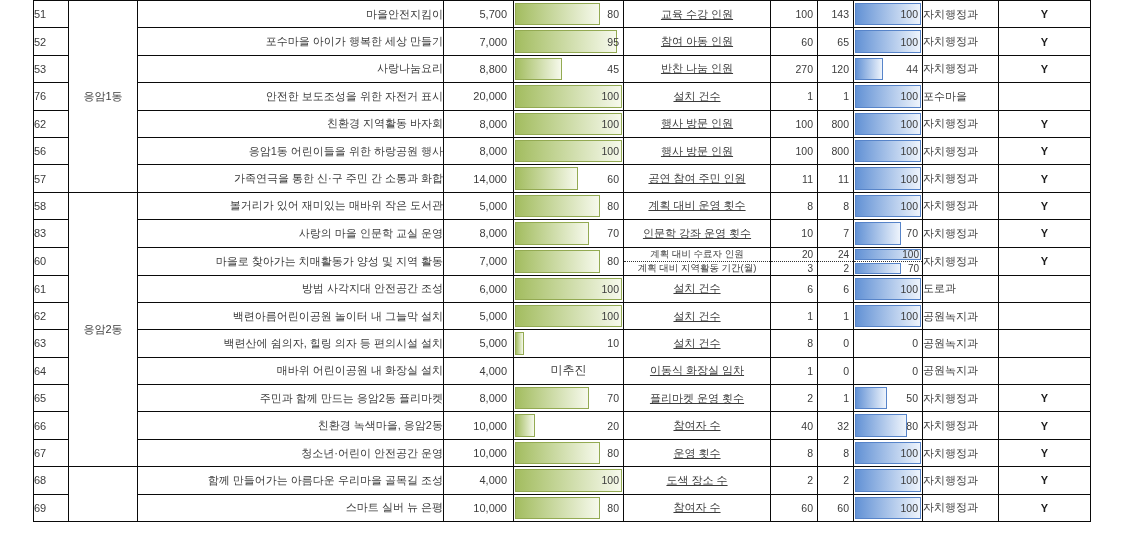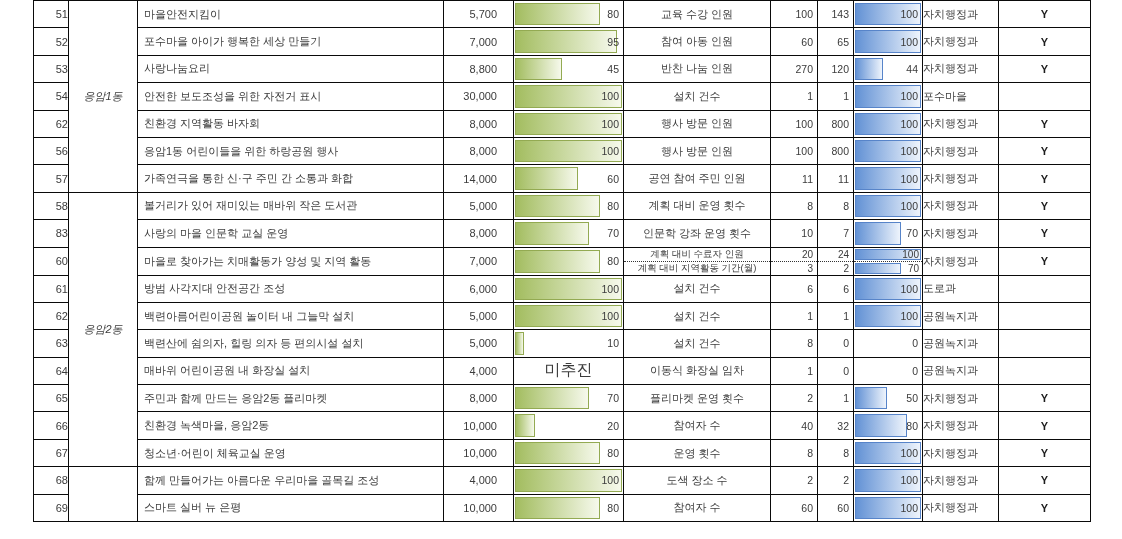--- a/index.html
+++ b/index.html
@@ -16,40 +16,40 @@
     border:1px solid #0a0a0a;
     height:27.4px;
     padding:0;
     font-size:11px;
     color:#3b3b3b;
     overflow:hidden;
     white-space:nowrap;
     vertical-align:middle;
     background:#fff;
   }
-  .c-no       { text-align:right; }
-  .c-district { text-align:center;font-style:italic; }
-  .c-project  { text-align:left; padding-left:6px; }
-  .c-budget   { text-align:right; padding-right:16px; }
-  .c-indicator{ text-align:center; }
+  .c-no       { text-align:left; }
+  .c-district { text-align:center; }
+  .c-project  { text-align:right; padding-left:6px; }
+  .c-budget   { text-align:right; padding-right:6px; }
+  .c-indicator{ text-align:center;text-decoration:underline; }
   .c-target, .c-actual { text-align:right; padding-right:4px; font-size:10.5px; }
   .c-dept     { text-align:left; }
   .c-y        { text-align:center; font-weight:bold; color:#1c1c1c; }
   .bar-cell   { position:relative; }
   .bar {
     position:absolute; left:1px; top:2px; bottom:2px;
   }
   .green-bar { background:linear-gradient(90deg,var(--green-bar) 0%,#f6f9ec 100%); border:1px solid var(--green-border); }
   .blue-bar  { background:linear-gradient(90deg,var(--blue-bar) 0%,#eef4fc 100%); border:1px solid var(--blue-border); }
   .bar-num {
     position:absolute; top:0; bottom:0; right:4px;
     display:flex; align-items:center;
     font-size:10.5px; z-index:1;
   }
-  .bar-num.center-label { left:0; right:0; justify-content:center; font-size:16px; }
+  .bar-num.center-label { left:0; right:0; justify-content:center; font-size:12px; }
   .splitwrap { height:100%; display:flex; flex-direction:column; }
   .sub { flex:1; position:relative; display:flex; align-items:center; overflow:hidden; }
   .sub.first { border-bottom:1px dotted #333; }
   .sub-ind   { justify-content:center; font-size:9.5px; }
   .sub-num   { justify-content:flex-end; padding-right:4px; font-size:10px; }
   .sub .bar  { top:1px; bottom:1px; }
   .sub .bar-num { font-size:10px; right:3px; }
 </style>
 </head>
 <body style="--green-bar: #a3bd60; --green-border: #93aa52; --blue-bar: #6392d5; --blue-border: #5784c9;">
@@ -119,23 +119,23 @@
           <td class="c-target">270</td>
           <td class="c-actual">120</td>
           <td class="bar-cell">
             <div class="bar blue-bar" style="width: calc(44% - 2px);"></div>
             <span class="bar-num">44</span>
           </td>
           <td class="c-dept">자치행정과</td>
           <td class="c-y">Y</td>
         </tr>
         <tr>
-          <td class="c-no">54</td>
+          <td class="c-no">76</td>
           <td class="c-project">안전한 보도조성을 위한 자전거 표시</td>
-          <td class="c-budget">30,000</td>
+          <td class="c-budget">20,000</td>
           <td class="bar-cell">
             <div class="bar green-bar" style="width: calc(100% - 2px);"></div>
             <span class="bar-num">100</span>
           </td>
           <td class="c-indicator">설치 건수</td>
           <td class="c-target">1</td>
           <td class="c-actual">1</td>
           <td class="bar-cell">
             <div class="bar blue-bar" style="width: calc(100% - 2px);"></div>
             <span class="bar-num">100</span>
@@ -375,21 +375,21 @@
           <td class="c-actual">32</td>
           <td class="bar-cell">
             <div class="bar blue-bar" style="width: calc(80% - 2px);"></div>
             <span class="bar-num">80</span>
           </td>
           <td class="c-dept">자치행정과</td>
           <td class="c-y">Y</td>
         </tr>
         <tr>
           <td class="c-no">67</td>
-          <td class="c-project">청소년·어린이 체육교실 운영</td>
+          <td class="c-project">청소년·어린이 안전공간 운영</td>
           <td class="c-budget">10,000</td>
           <td class="bar-cell">
             <div class="bar green-bar" style="width: calc(80% - 2px);"></div>
             <span class="bar-num">80</span>
           </td>
           <td class="c-indicator">운영 횟수</td>
           <td class="c-target">8</td>
           <td class="c-actual">8</td>
           <td class="bar-cell">
             <div class="bar blue-bar" style="width: calc(100% - 2px);"></div>

